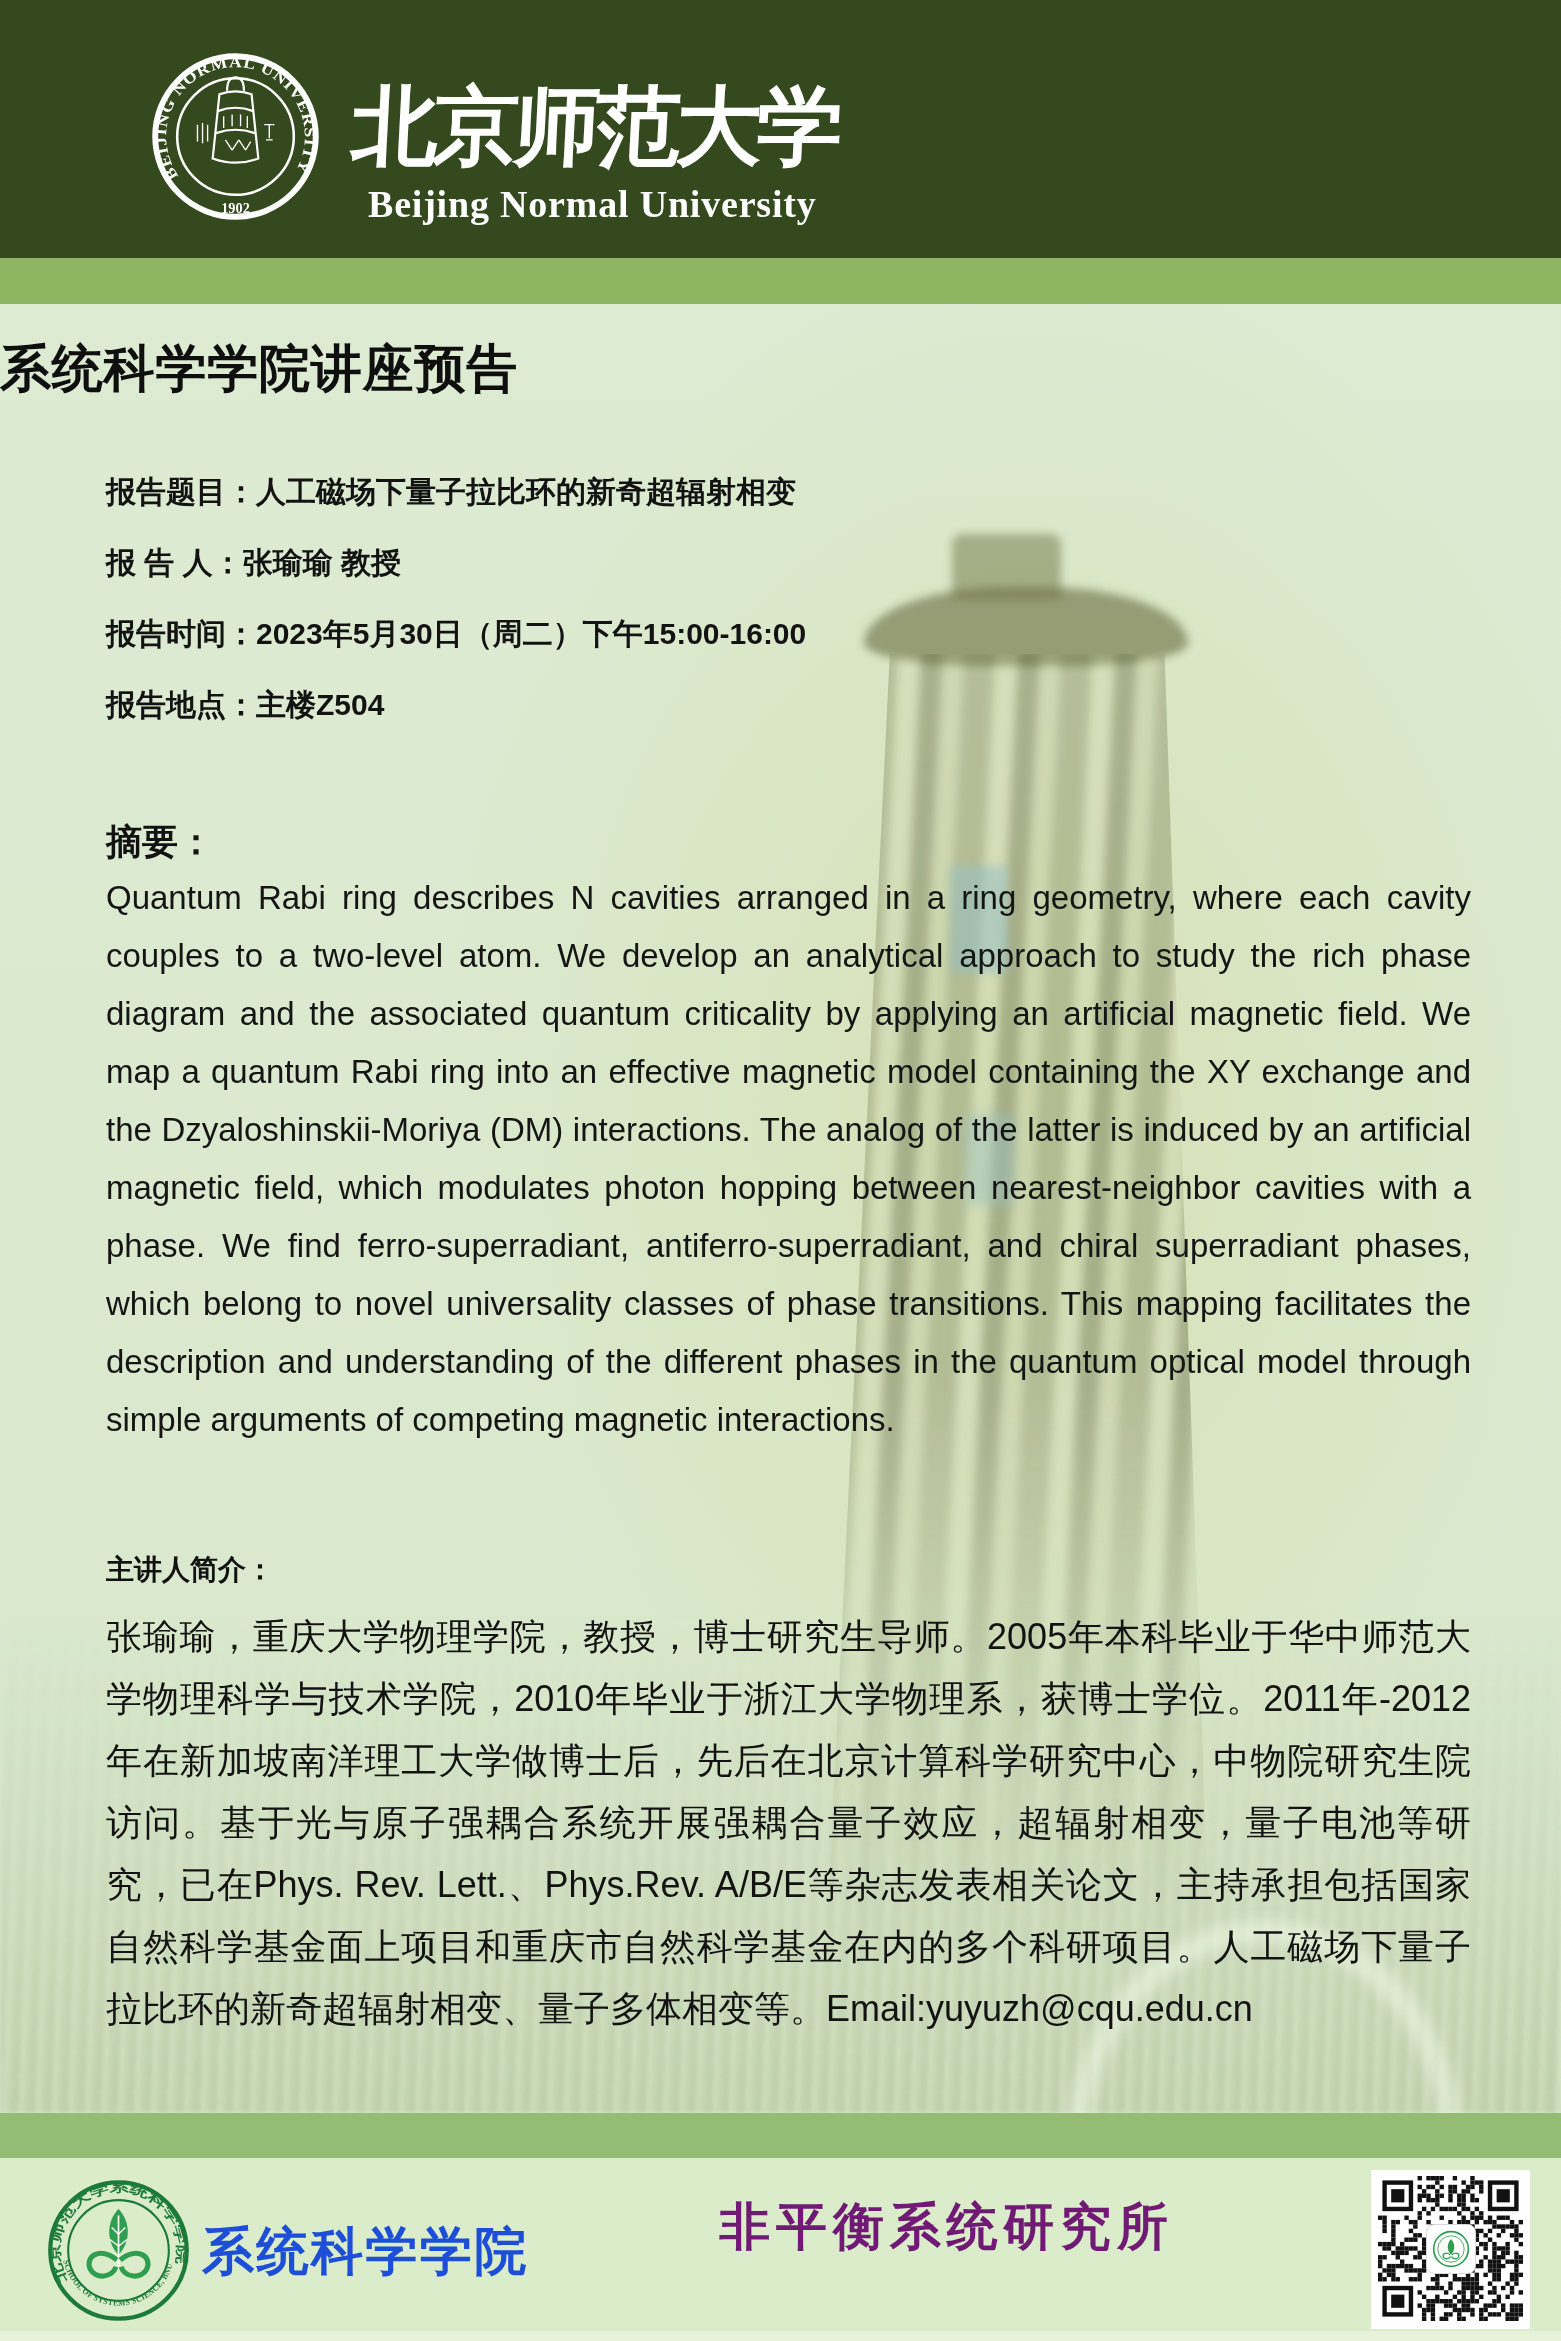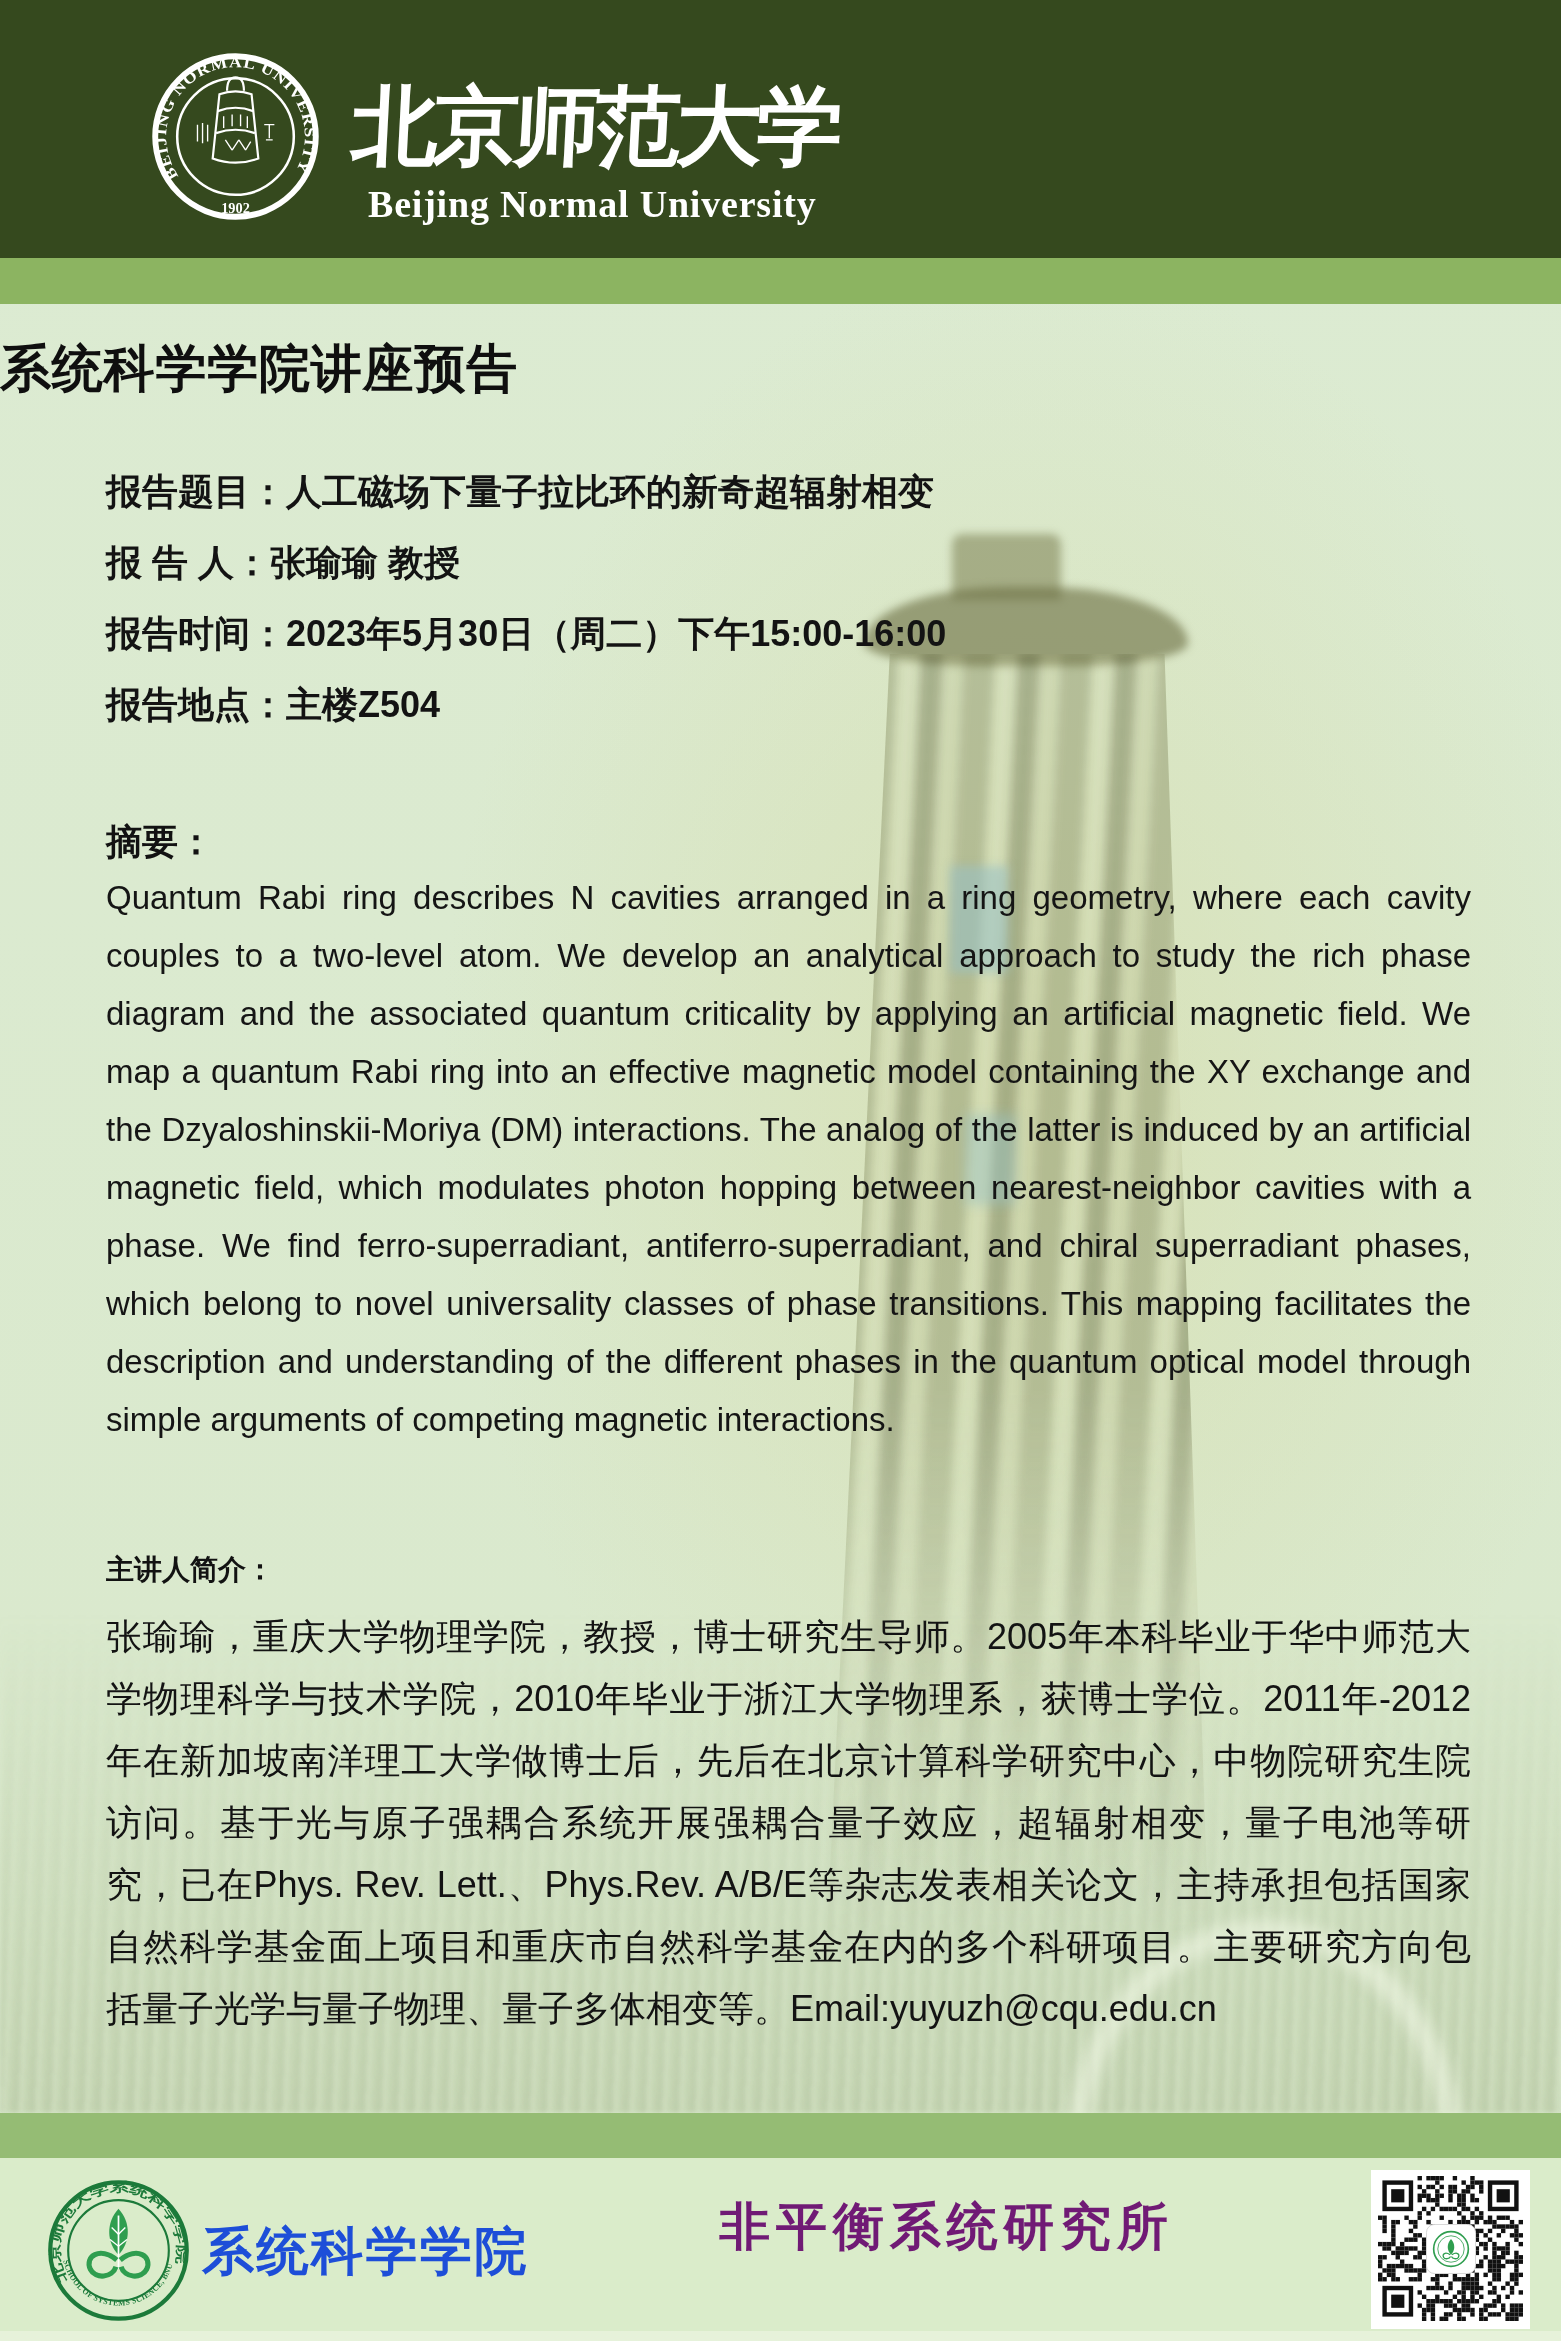--- a/index.html
+++ b/index.html
@@ -45,21 +45,21 @@
       rgba(104,124,74,.30) 0 4.1px, rgba(160,175,130,.22) 4.1px 10px, rgba(128,148,94,.28) 10px 16.5px);
     filter:blur(2.5px);
     -webkit-mask-image:linear-gradient(to top,rgba(0,0,0,.9),transparent 92%);
     mask-image:linear-gradient(to top,rgba(0,0,0,.9),transparent 92%);}
   .bg-photo .arc{position:absolute;left:1066px;top:1617px;width:355px;height:355px;
     border:21.5px solid rgba(246,251,236,.55);border-bottom:none;
     border-radius:50% 50% 0 0/62% 62% 0 0;filter:blur(7.4px);}
   
   .title{position:absolute;left:0;right:0;top:335px;
     font-size:51px;font-weight:bold;letter-spacing:0.8px;color:#0f0f0f;}
-  .info{position:absolute;left:106px;top:456px;font-size:36px;font-weight:bold;
+  .info{position:absolute;left:106px;top:456px;font-size:30px;font-weight:bold;
     line-height:71px;color:#131313;white-space:nowrap;}
   .abstract-label{position:absolute;left:106px;top:806px;font-size:36px;font-weight:600;margin-top:12px;}
   .abstract-body{position:absolute;left:106px;top:869px;width:1365px;
     font-size:33px;line-height:58px;text-align:justify;color:#151515;}
   .bio-label{position:absolute;left:106px;top:1551px;font-size:28px;font-weight:600;text-align:center;}
   .bio-body{position:absolute;left:106px;top:1606px;width:1365px;
     font-size:36px;line-height:62px;text-align:justify;color:#131313;}
   
   .band-bottom{position:absolute;top:2113px;left:0;width:100%;height:45px;background:#95bc74;}
   .footer{position:absolute;top:2158px;left:0;width:100%;height:184px;background:#daecca;}
@@ -131,21 +131,21 @@
     <div><span>报告题目：</span><span>人工磁场下量子拉比环的新奇超辐射相变</span></div>
     <div><span>报 告 人：</span><span>张瑜瑜 教授</span></div>
     <div><span>报告时间：</span><span>2023年5月30日（周二）下午15:00-16:00</span></div>
     <div><span>报告地点：</span><span>主楼Z504</span></div>
   </div>
 
   <div class="abstract-label">摘要：</div>
   <div class="abstract-body">Quantum Rabi ring describes N cavities arranged in a ring geometry, where each cavity couples to a two-level atom. We develop an analytical approach to study the rich phase diagram and the associated quantum criticality by applying an artificial magnetic field. We map a quantum Rabi ring into an effective magnetic model containing the XY exchange and the Dzyaloshinskii-Moriya (DM) interactions. The analog of the latter is induced by an artificial magnetic field, which modulates photon hopping between nearest-neighbor cavities with a phase. We find ferro-superradiant, antiferro-superradiant, and chiral superradiant phases, which belong to novel universality classes of phase transitions. This mapping facilitates the description and understanding of the different phases in the quantum optical model through simple arguments of competing magnetic interactions.</div>
 
   <div class="bio-label">主讲人简介：</div>
-  <div class="bio-body">张瑜瑜，重庆大学物理学院，教授，博士研究生导师。2005年本科毕业于华中师范大学物理科学与技术学院，2010年毕业于浙江大学物理系，获博士学位。2011年-2012年在新加坡南洋理工大学做博士后，先后在北京计算科学研究中心，中物院研究生院访问。基于光与原子强耦合系统开展强耦合量子效应，超辐射相变，量子电池等研究，已在Phys. Rev. Lett.、Phys.Rev. A/B/E等杂志发表相关论文，主持承担包括国家自然科学基金面上项目和重庆市自然科学基金在内的多个科研项目。主要研究方向包括量子光学与量子物理、量子多体相变等。Email:yuyuzh@cqu.edu.cn</div>
+  <div class="bio-body">张瑜瑜，重庆大学物理学院，教授，博士研究生导师。2005年本科毕业于华中师范大学物理科学与技术学院，2010年毕业于浙江大学物理系，获博士学位。2011年-2012年在新加坡南洋理工大学做博士后，先后在北京计算科学研究中心，中物院研究生院访问。基于光与原子强耦合系统开展强耦合量子效应，超辐射相变，量子电池等研究，已在Phys. Rev. Lett.、Phys.Rev. A/B/E等杂志发表相关论文，主持承担包括国家自然科学基金面上项目和重庆市自然科学基金在内的多个科研项目。人工磁场下量子拉比环的新奇超辐射相变、量子多体相变等。Email:yuyuzh@cqu.edu.cn</div>
 
   <div class="band-bottom"></div>
   <div class="footer">
 
     <svg class="sss-seal" viewBox="0 0 170 170">
       <defs>
         <path id="sssTop" d="M 25.2 119.5 A 69 69 0 1 1 144.8 119.5" fill="none"></path>
         <path id="sssBot" d="M 20 95 A 66 66 0 0 0 150 95" fill="none"></path>
       </defs>
       <circle cx="85" cy="85" r="80" fill="none" stroke="#1c7a3a" stroke-width="5"></circle>

